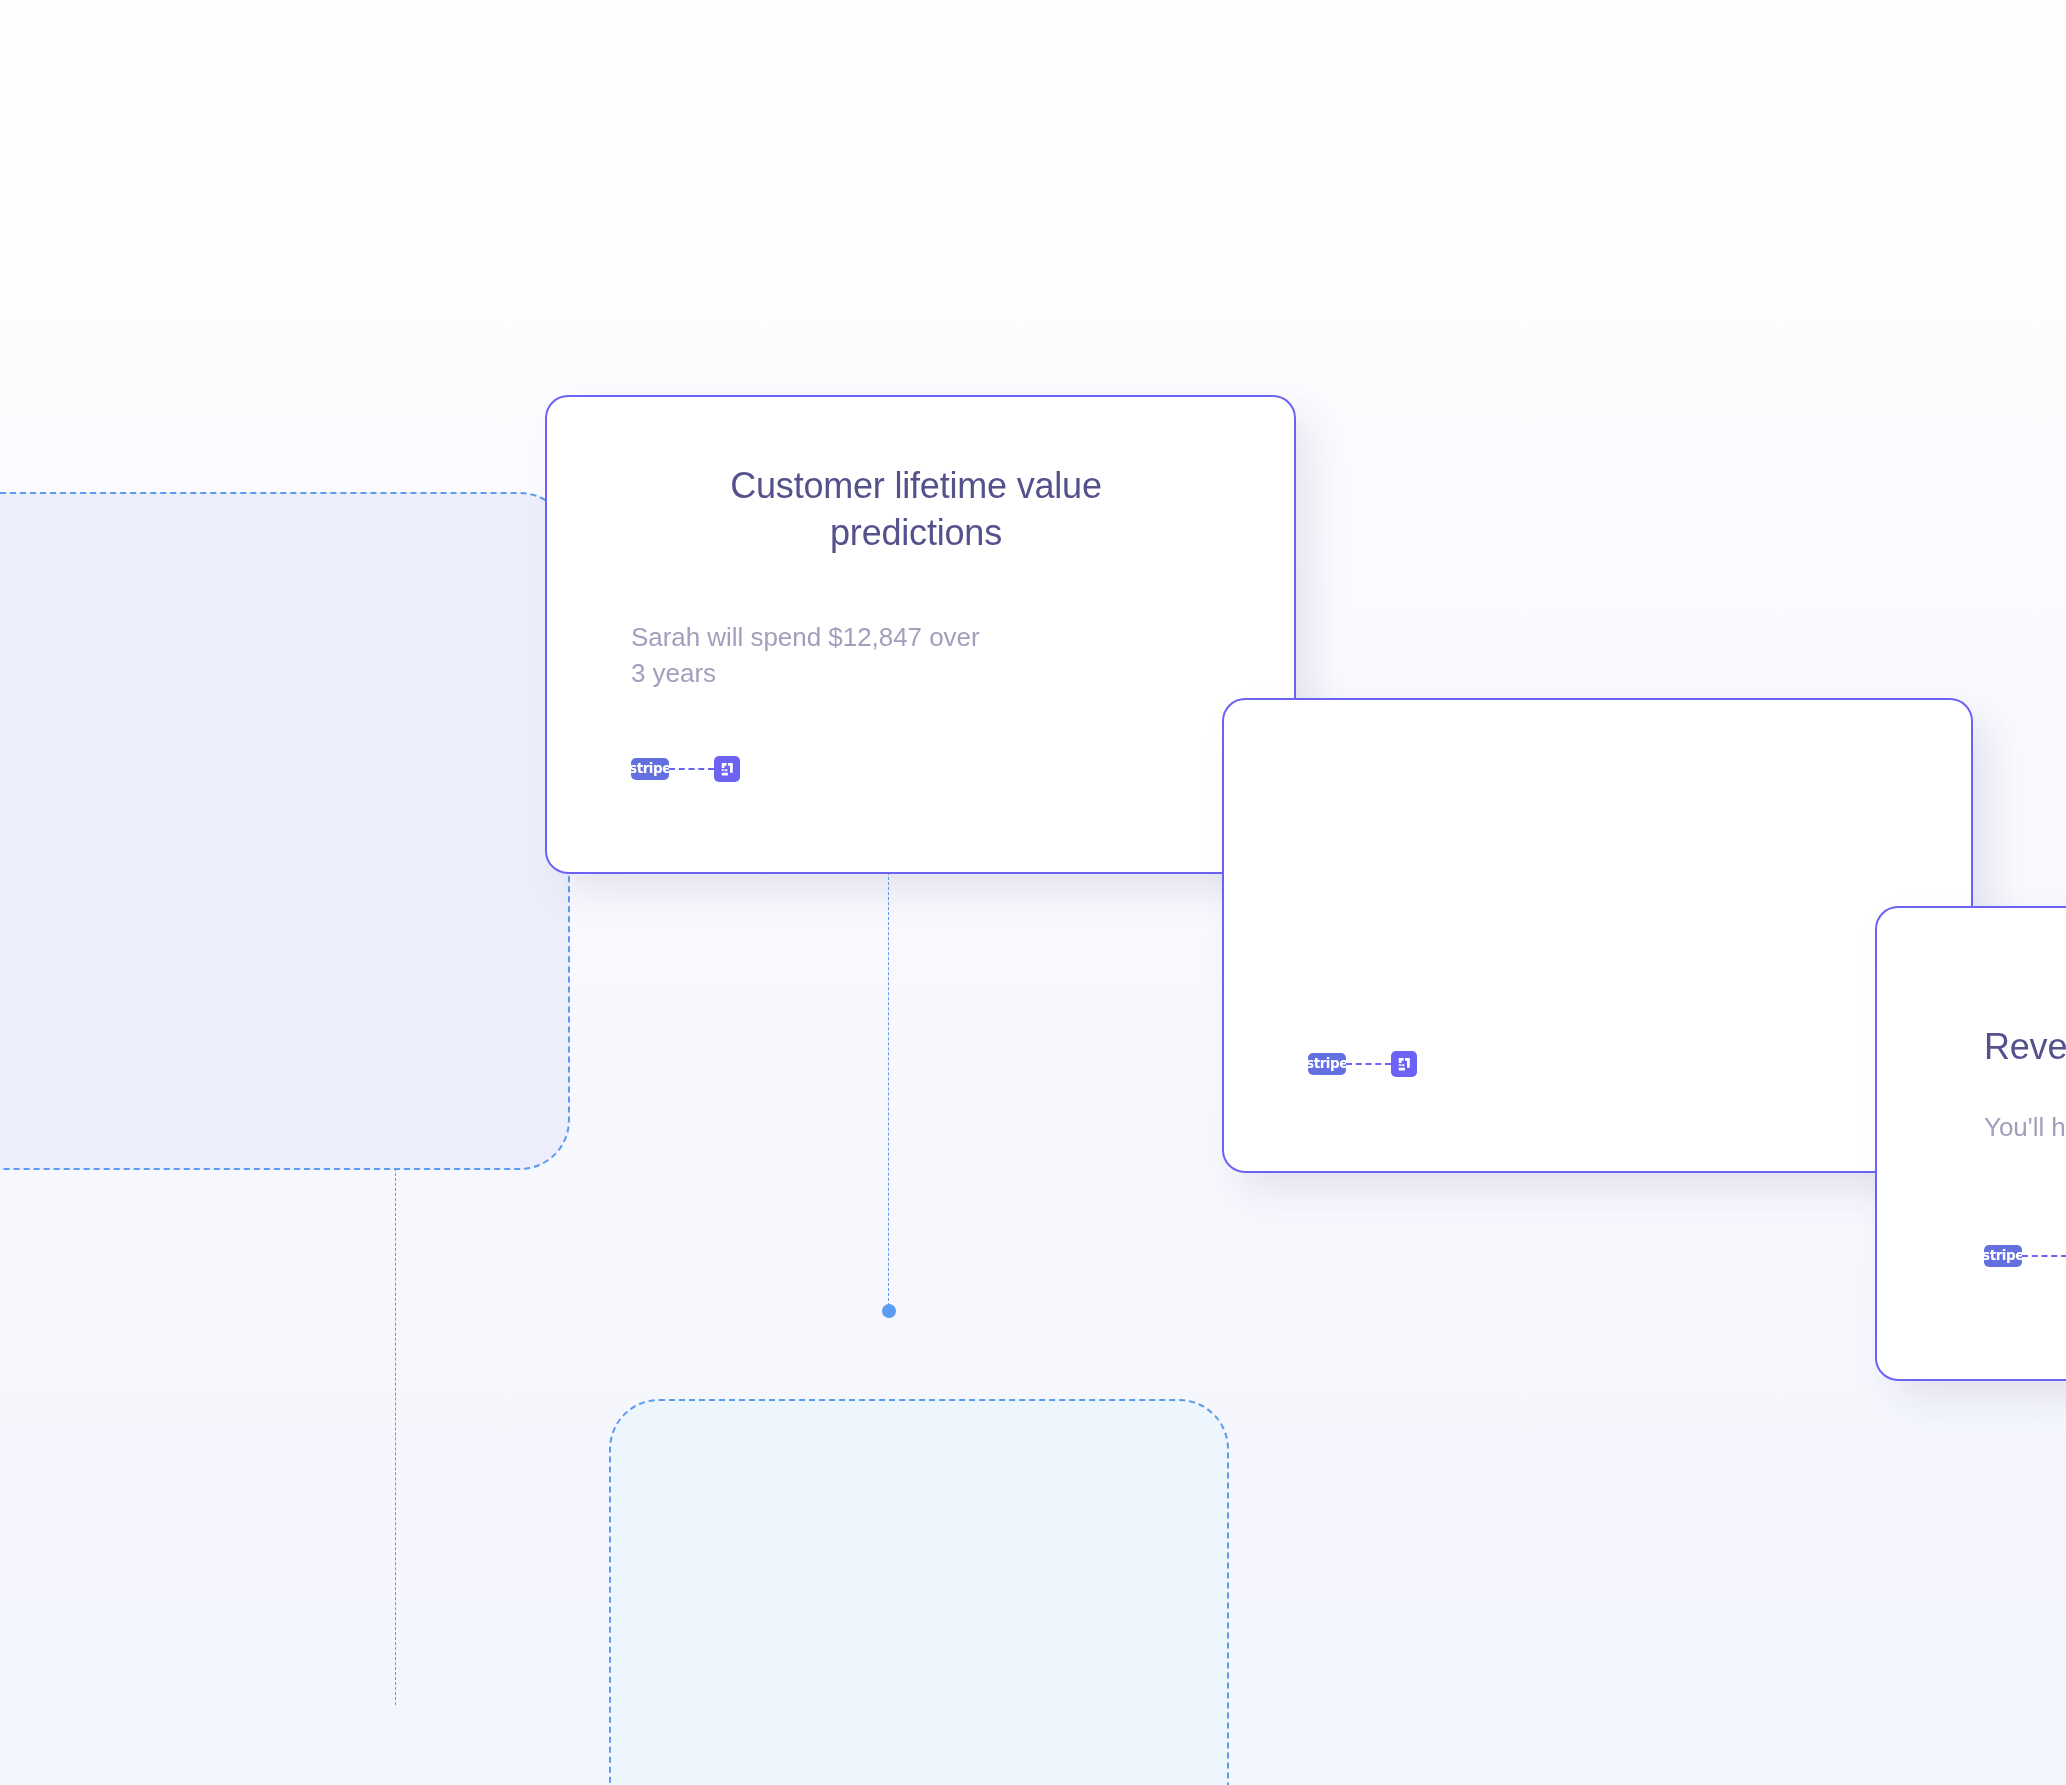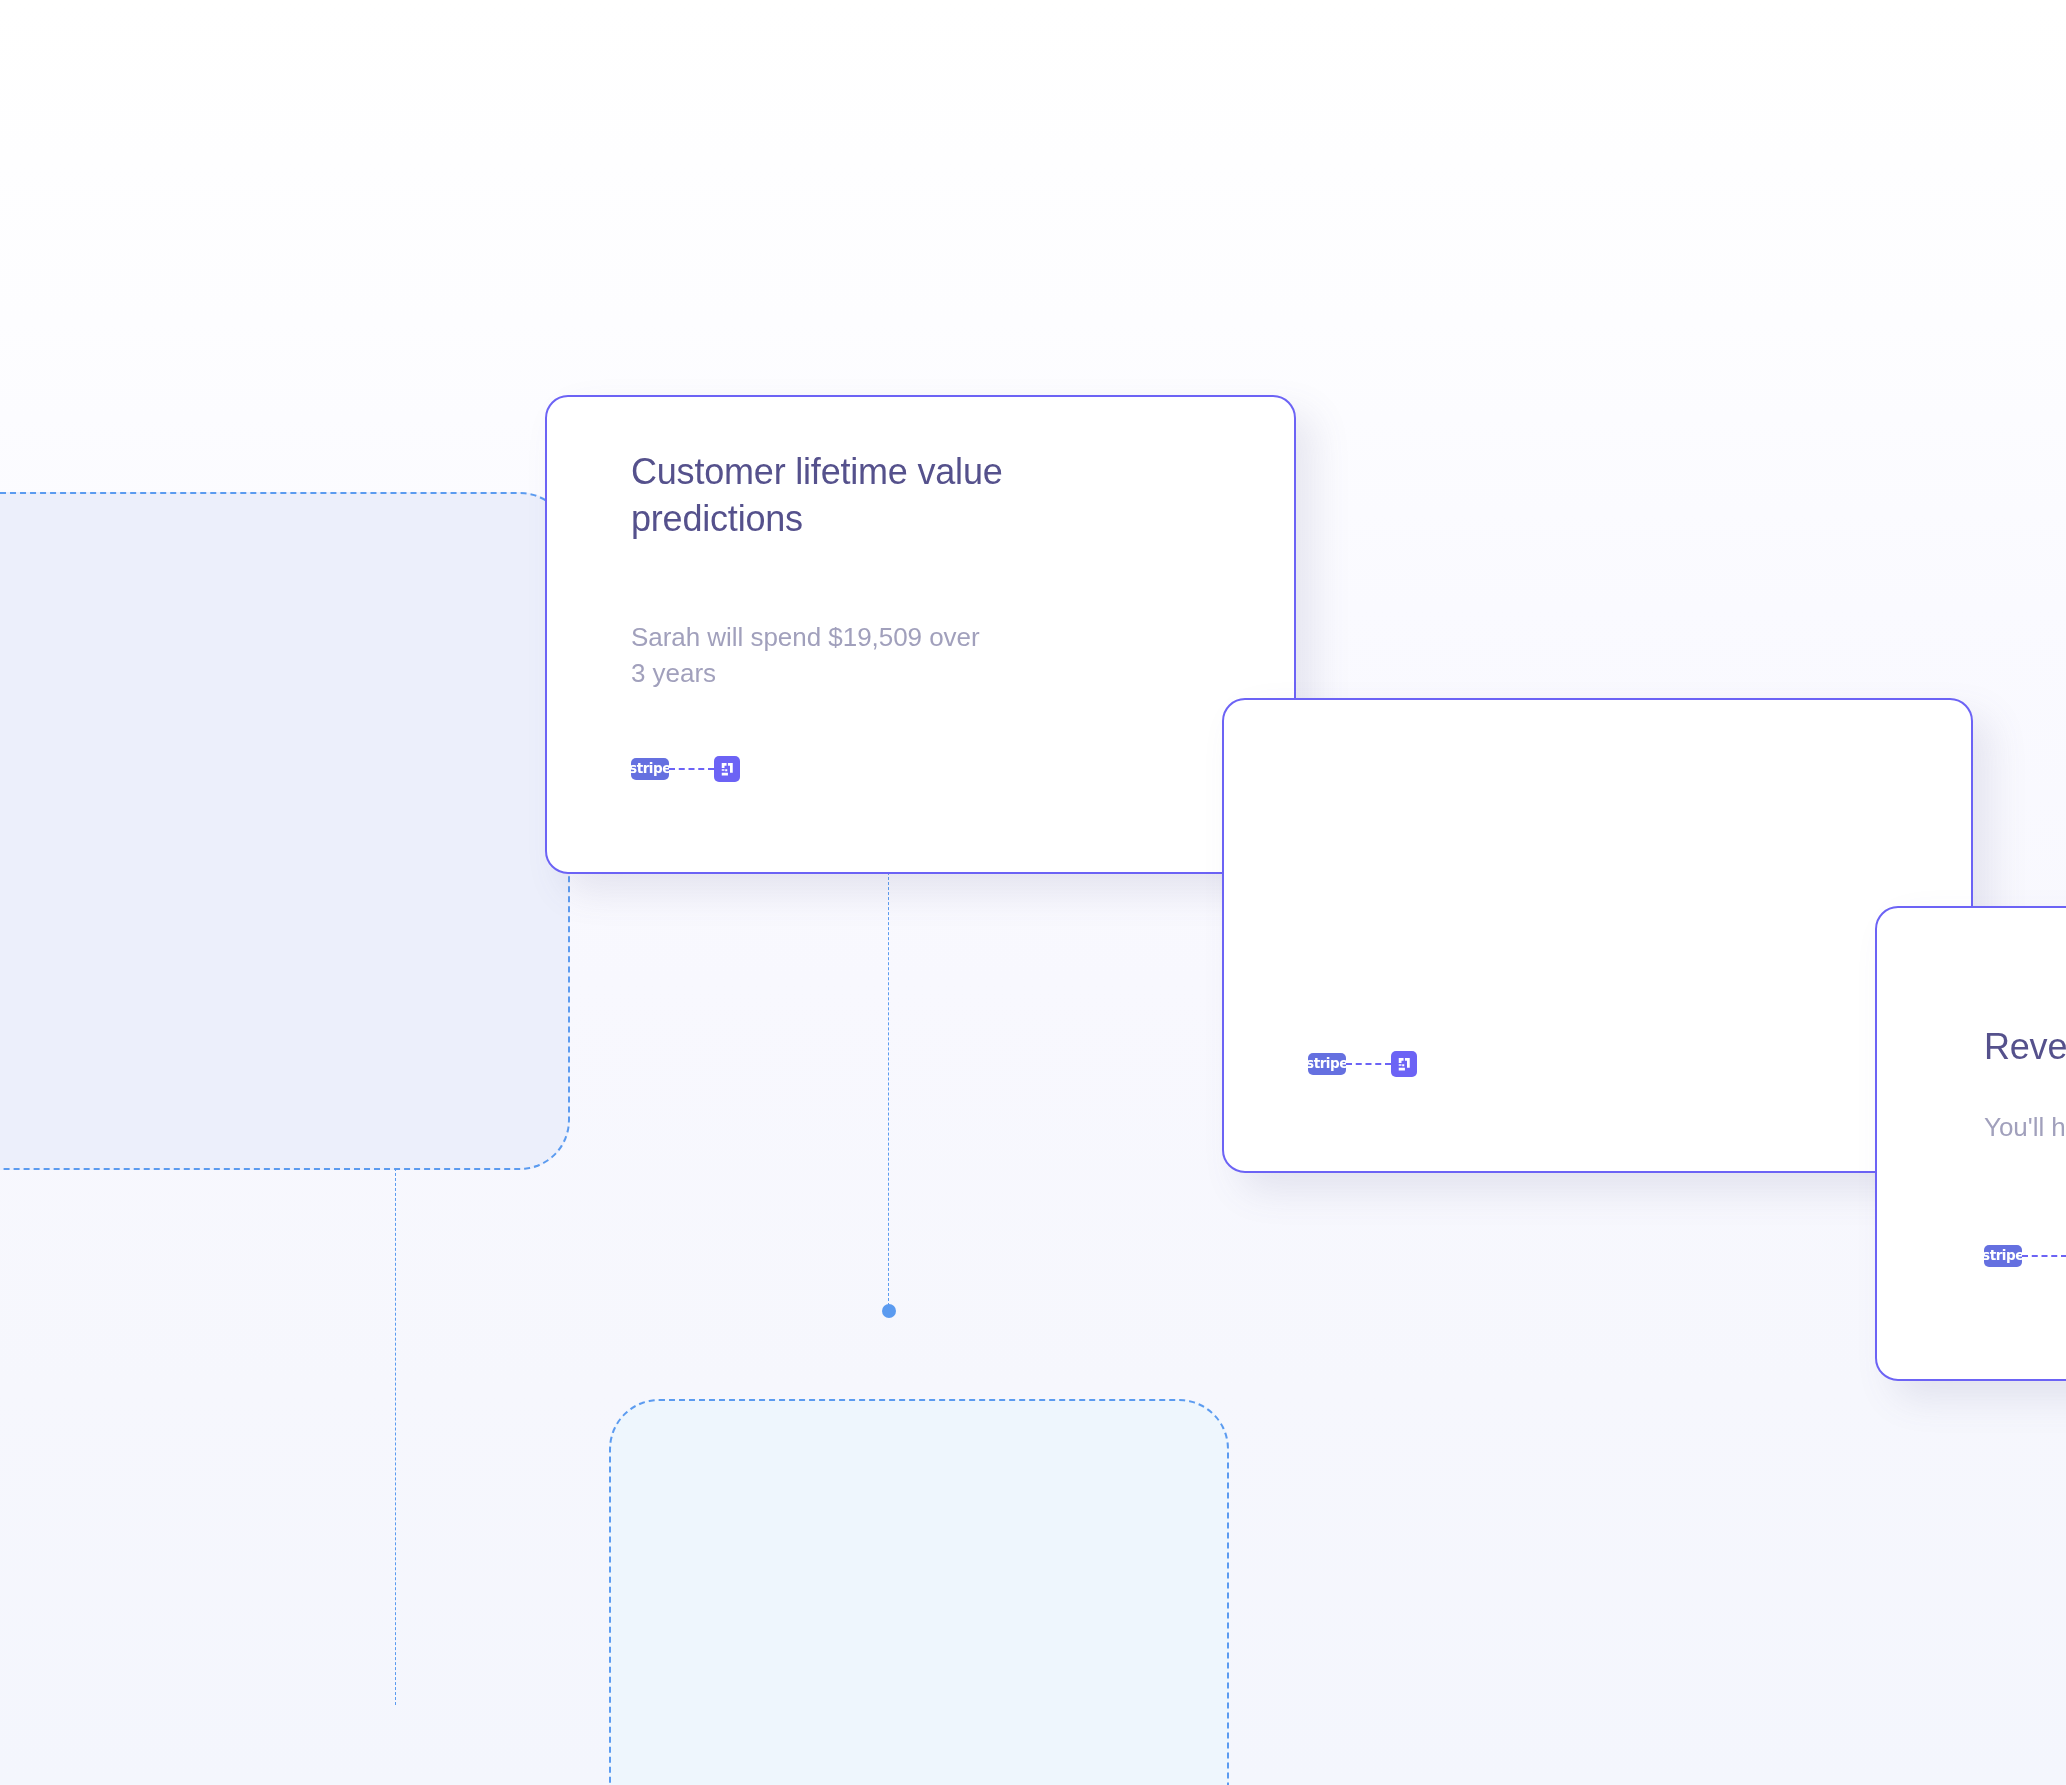--- a/index.html
+++ b/index.html
@@ -158,24 +158,24 @@
     <div class="dline v thin" style="left:3001px; top:839px; height:0px;"></div>
 
     <div class="dot" style="left:882px; top:1304px;"></div>
 
   </div>
 
   <div class="cards-layer">
 
     <div class="card" style="left:545px; top:395px; width:751px; height:479px;">
 
-      <div class="card-title" style="left:84px; top:52px; width:570px;">Customer lifetime value
+      <div class="card-title" style="left:84px; top:66px; width:570px;text-align:center;">Customer lifetime value
 predictions</div>
 
-      <div class="card-body" style="left:84px; top:223px; width:579px;">Sarah will spend $19,509 over
+      <div class="card-body" style="left:84px; top:223px; width:579px;">Sarah will spend $12,847 over
 3 years</div>
 
       <div class="integration" style="left:84px; top:359px;">
         <span class="stripe-badge">
           <span class="wordmark">stripe</span>
         </span>
         <span class="connector"></span>
         <span class="analytics-badge">
           <svg width="16.5" height="16.5" viewBox="0 0 24 24" aria-hidden="true">
             <path fill="#ffffff" d="M4 3h7v4H8v3H4V3zm9 0h7v14h-4V7h-3V3zM4 12h4v2H4v-2zm5 0h3v3H9v-3zm-5 5h9v4H4v-4z"></path>

